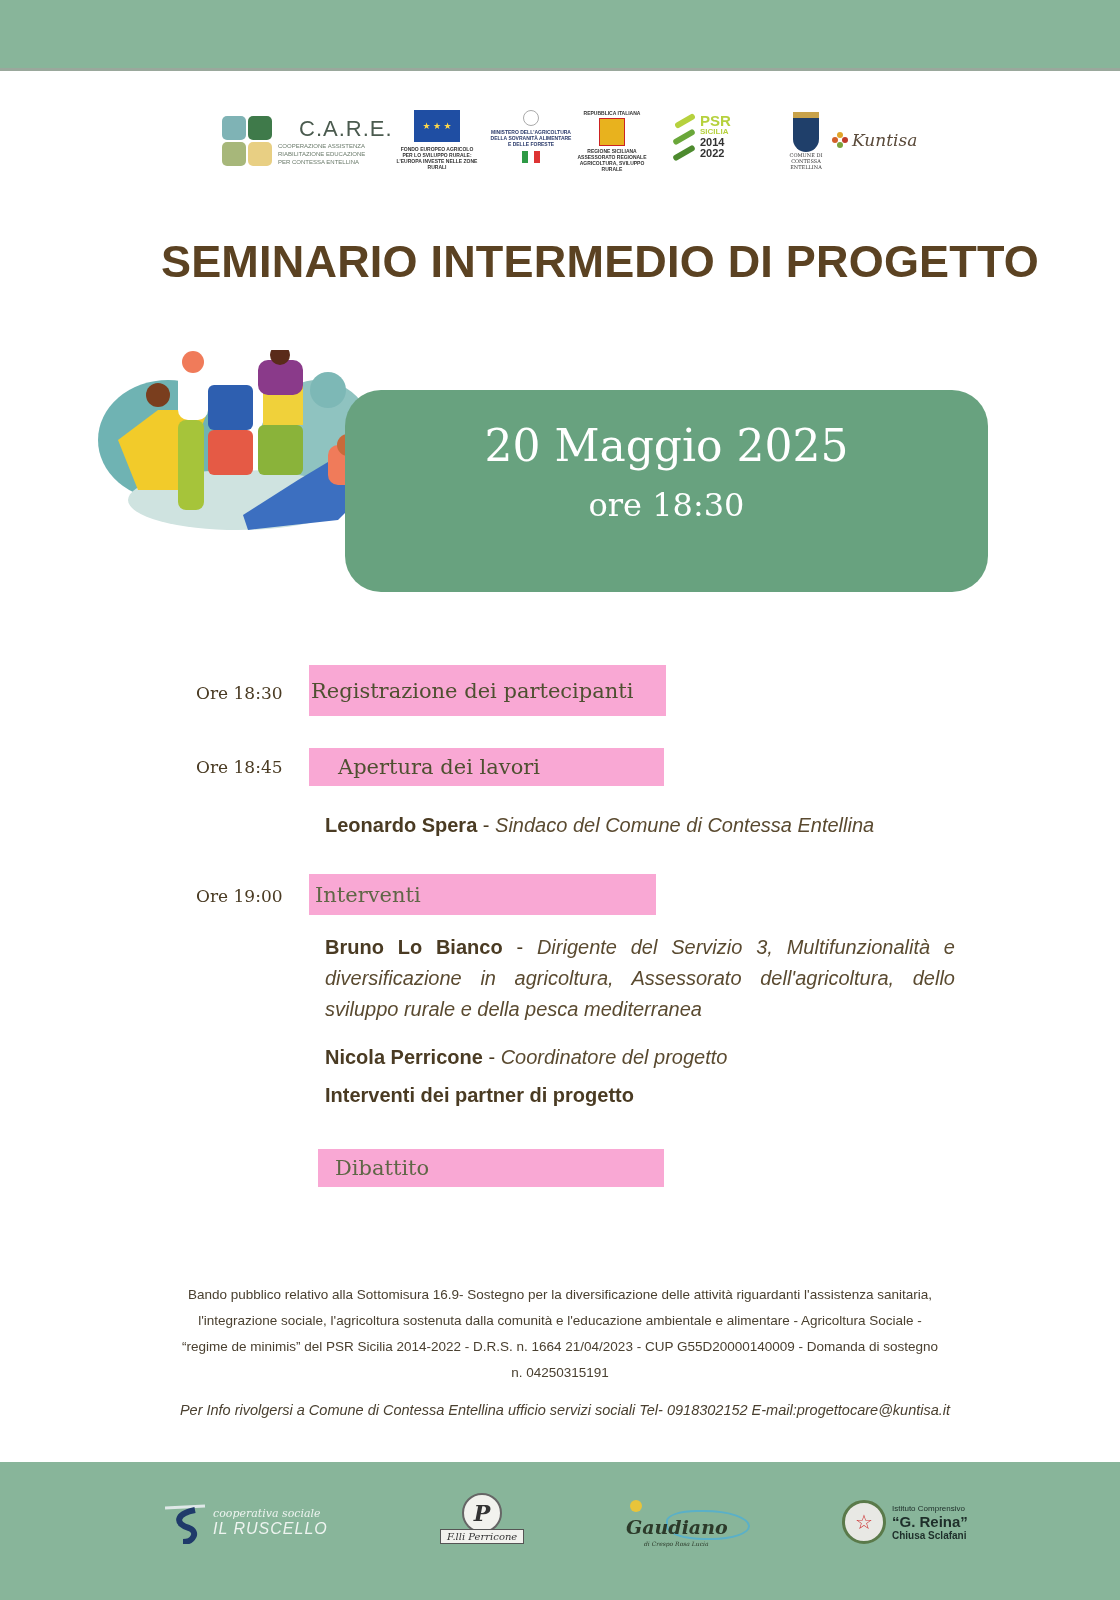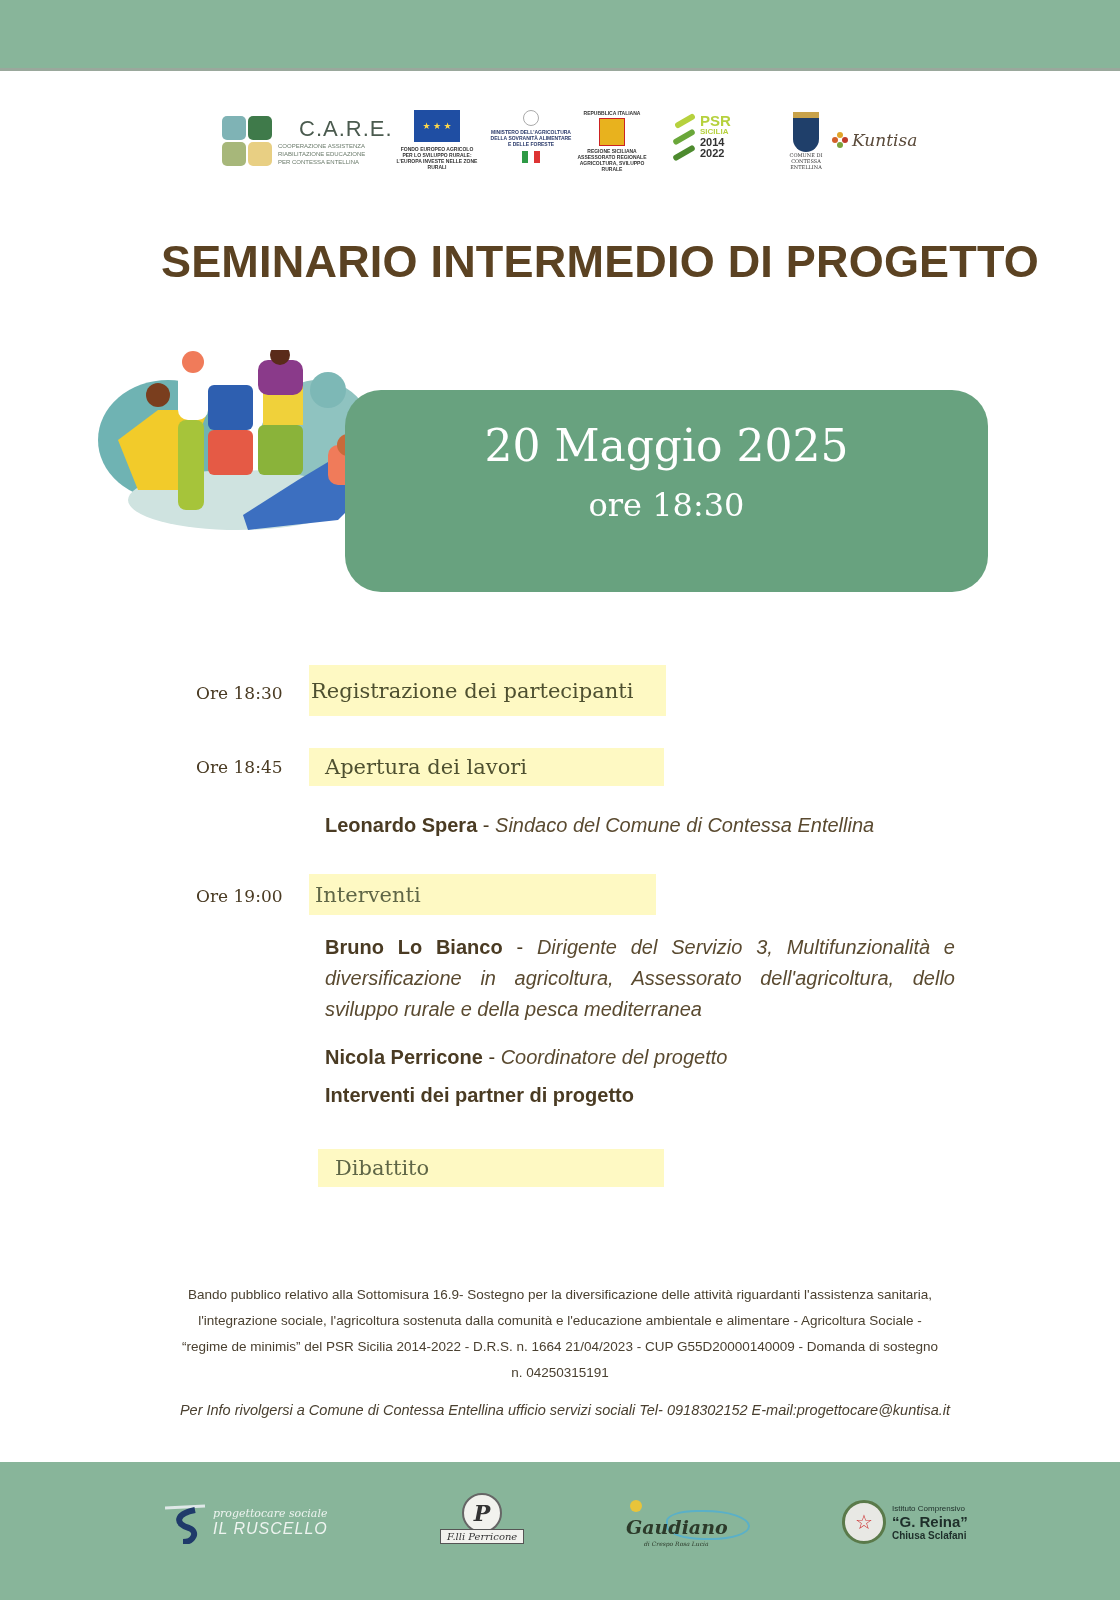--- a/index.html
+++ b/index.html
@@ -15,21 +15,21 @@
   .care-text .small { font-size:6px; line-height:8px; color:#6a7a6a; text-transform:uppercase; }
   .eu-flag { width:46px; height:32px; background:#1f4ea3; display:flex; align-items:center; justify-content:center; color:#ffd84a; font-size:9px; }
   .tiny { font-size:5px; line-height:6px; color:#333; text-align:center; text-transform:uppercase; font-weight:bold; }
   .title { position:absolute; left:150px; top:236px; width:900px; font-size:45px; font-weight:bold; color:#5b4222; letter-spacing:0.2px; white-space:nowrap;text-align:center; }
   .illustration { position:absolute; left:98px; top:350px; width:280px; height:200px; }
   .date-card { position:absolute; left:345px; top:358px; width:643px; height:202px; background:#68a27f; border-radius:36px; color:#ffffff; font-family:"DejaVu Serif", serif; text-align:center;margin-top:32px; }
   .date-card .d1 { position:absolute; top:30px; width:100%; font-size:44px; }
   .date-card .d2 { position:absolute; top:96px; width:100%; font-size:32px; }
   .date-card .d3 { position:absolute; top:140px; width:100%; font-size:24px; }
   .time { position:absolute; left:196px; font-family:"DejaVu Serif", serif; font-size:17px; color:#4a3b23; }
-  .bar { position:absolute; background:#fef9c3; font-family:"DejaVu Serif", serif; color:#5a5533; display:flex; align-items:center; }
+  .bar { position:absolute; background:#f9a8d4; font-family:"DejaVu Serif", serif; color:#5a5533; display:flex; align-items:center; }
   .speaker { position:absolute; left:325px; width:630px; font-size:20px; color:#4a3b23; line-height:31px; text-align:justify; }
   .speaker b { color:#4a3b23; }
   .speaker i { color:#5a4a30; }
   .disclaimer { position:absolute; left:180px; top:1282px; width:760px; text-align:center; font-size:13.5px; line-height:26px; color:#4a4030; }
   .info { position:absolute; left:160px; top:1402px; width:810px; text-align:center; font-size:14.5px; font-style:italic; color:#4a4030; white-space:nowrap; }
   .partner { position:absolute; display:flex; align-items:center; }
 </style>
 </head>
 <body>
 
@@ -138,21 +138,21 @@
   <div class="d1">20 Maggio 2025</div>
   <div class="d2">ore 18:30</div>
 </div>
 
 <div class="time" style="top:683px;">Ore 18:30</div>
 <div class="bar" style="left:309px; top:665px; width:355px; height:51px; font-size:21px; padding-left:2px; color:#4e5030;">
   <span>Registrazione dei partecipanti</span>
 </div>
 
 <div class="time" style="top:757px;">Ore 18:45</div>
-<div class="bar" style="left:309px; top:748px; width:355px; height:38px; font-size:21px; padding-left:16px; box-sizing:border-box; color:#4e5030;">
+<div class="bar" style="left:309px; top:748px; width:355px; height:38px; font-size:21px; padding-left:29px; box-sizing:border-box; color:#4e5030;">
   <span>Apertura dei lavori</span>
 </div>
 
 <div class="speaker" style="top:810px;">
   <b>Leonardo Spera</b><span> - </span><i>Sindaco del Comune di Contessa Entellina</i>
 </div>
 
 <div class="time" style="top:886px;">Ore 19:00</div>
 <div class="bar" style="left:309px; top:874px; width:347px; height:41px; font-size:21px; padding-left:6px; box-sizing:border-box; color:#5f6646;">
   <span>Interventi</span>
@@ -178,21 +178,21 @@
 <div class="info">Per Info rivolgersi a Comune di Contessa Entellina ufficio servizi sociali Tel- 0918302152  E-mail:progettocare@kuntisa.it</div>
 
 <div class="band-bottom"></div>
 
 <div class="partner" style="left:165px; top:1500px;">
   <svg width="44" height="44" viewBox="0 0 44 44">
     <path d="M0 8 L40 6" stroke="#dfe8e8" stroke-width="3"></path>
     <path d="M30 10 C10 14 10 24 24 28 C34 32 28 42 18 42" stroke="#1f3a6a" stroke-width="6" fill="none"></path>
   </svg>
   <div style="margin-left:4px;color:#eef4f0;">
-    <div style="font-family:'DejaVu Serif',serif;font-style:italic;font-size:11px;">progettocare sociale</div>
+    <div style="font-family:'DejaVu Serif',serif;font-style:italic;font-size:11px;">cooperativa sociale</div>
     <div style="font-style:italic;font-size:16px;letter-spacing:1px;">IL RUSCELLO</div>
   </div>
 </div>
 
 <div class="partner" style="left:440px; top:1493px; flex-direction:column;">
   <div style="width:36px;height:36px;border-radius:50%;background:#f2f2ee;border:2px solid #666;display:flex;align-items:center;justify-content:center;font-family:'DejaVu Serif',serif;font-style:italic;font-weight:bold;font-size:22px;color:#333;">P</div>
   <div style="margin-top:-4px;background:#f2f2ee;border:1px solid #555;padding:1px 6px;font-family:'DejaVu Serif',serif;font-style:italic;font-size:10px;color:#333;">F.lli Perricone</div>
 </div>
 
 <div class="partner" style="left:626px; top:1500px;">

